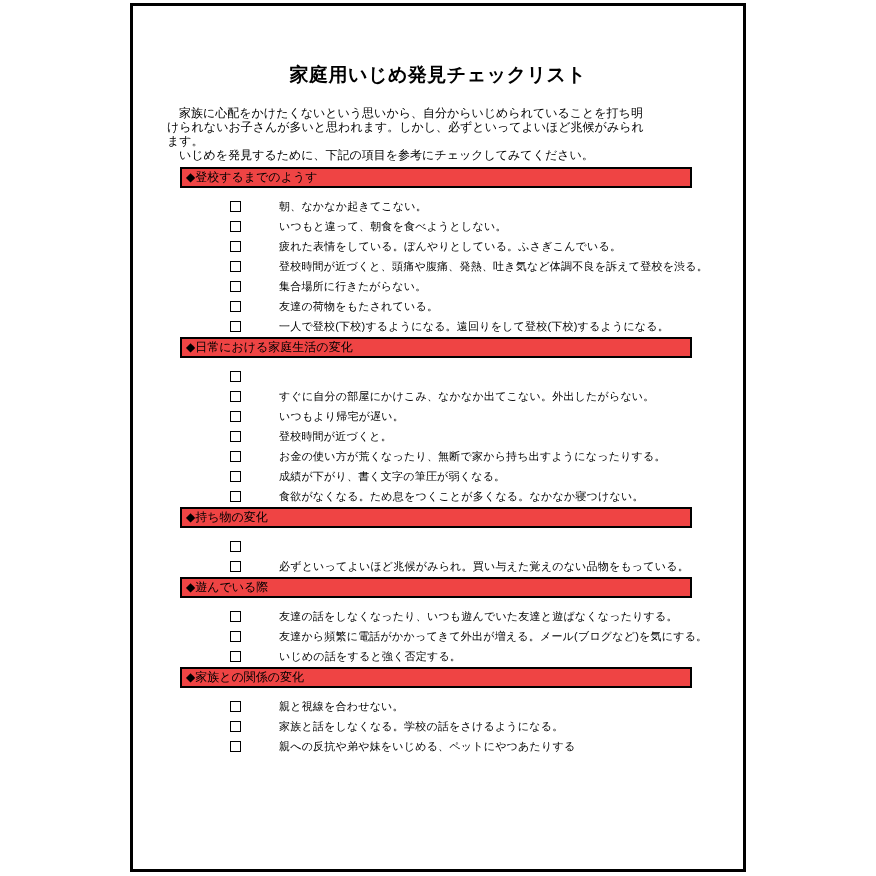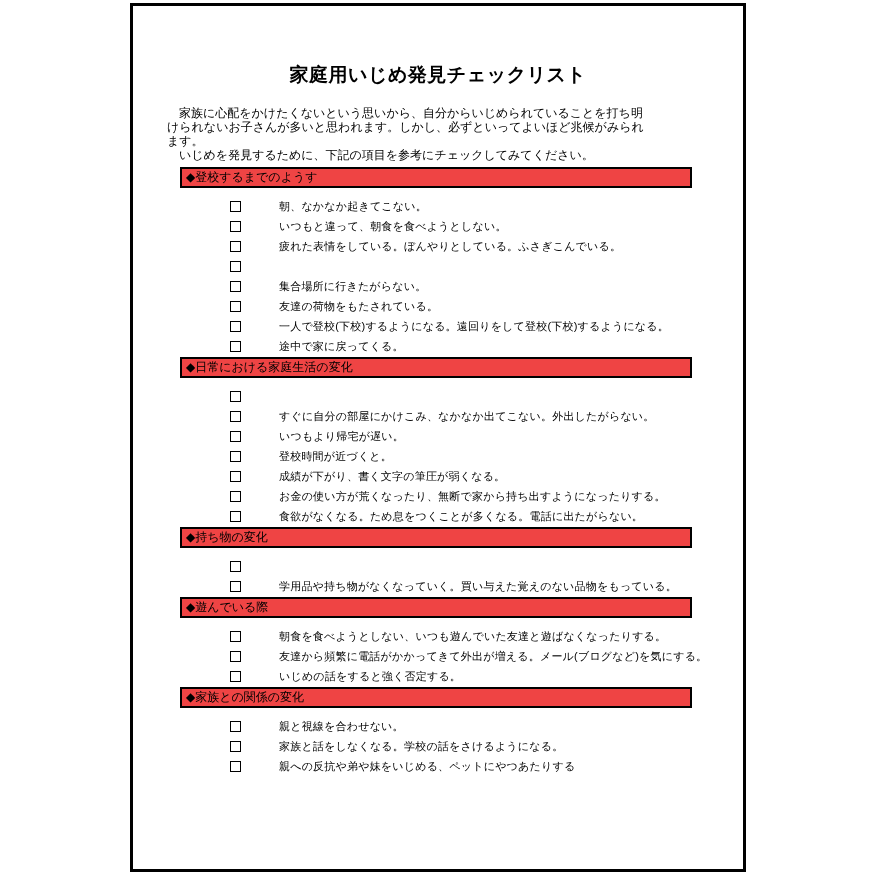--- a/index.html
+++ b/index.html
@@ -114,37 +114,34 @@
             <div class="item-row">
               <span class="checkbox"></span>
               <span class="item-label">いつもと違って、朝食を食べようとしない。</span>
             </div>
             <div class="item-row">
               <span class="checkbox"></span>
               <span class="item-label">疲れた表情をしている。ぼんやりとしている。ふさぎこんでいる。</span>
             </div>
             <div class="item-row">
               <span class="checkbox"></span>
+              <span class="item-label">登校時間が近づくと、頭痛や腹痛、発熱、吐き気など体調不良を訴えて登校を渋る。</span>
             </div>
             <div class="item-row">
               <span class="checkbox"></span>
               <span class="item-label">集合場所に行きたがらない。</span>
             </div>
             <div class="item-row">
               <span class="checkbox"></span>
               <span class="item-label">友達の荷物をもたされている。</span>
             </div>
             <div class="item-row">
               <span class="checkbox"></span>
               <span class="item-label">一人で登校(下校)するようになる。遠回りをして登校(下校)するようになる。</span>
             </div>
-            <div class="item-row">
-              <span class="checkbox"></span>
-              <span class="item-label">途中で家に戻ってくる。</span>
-            </div>
           </div>
         </section>
         <section class="section">
           <div class="section-head">◆日常における家庭生活の変化</div>
           <div class="section-items">
             <div class="item-row">
               <span class="checkbox"></span>
             </div>
             <div class="item-row">
               <span class="checkbox"></span>
@@ -153,50 +150,50 @@
             <div class="item-row">
               <span class="checkbox"></span>
               <span class="item-label">いつもより帰宅が遅い。</span>
             </div>
             <div class="item-row">
               <span class="checkbox"></span>
               <span class="item-label">登校時間が近づくと。</span>
             </div>
             <div class="item-row">
               <span class="checkbox"></span>
+              <span class="item-label">お金の使い方が荒くなったり、無断で家から持ち出すようになったりする。</span>
+            </div>
+            <div class="item-row">
+              <span class="checkbox"></span>
               <span class="item-label">成績が下がり、書く文字の筆圧が弱くなる。</span>
             </div>
             <div class="item-row">
               <span class="checkbox"></span>
-              <span class="item-label">お金の使い方が荒くなったり、無断で家から持ち出すようになったりする。</span>
-            </div>
-            <div class="item-row">
-              <span class="checkbox"></span>
-              <span class="item-label">食欲がなくなる。ため息をつくことが多くなる。電話に出たがらない。</span>
+              <span class="item-label">食欲がなくなる。ため息をつくことが多くなる。なかなか寝つけない。</span>
             </div>
           </div>
         </section>
         <section class="section">
           <div class="section-head">◆持ち物の変化</div>
           <div class="section-items">
             <div class="item-row">
               <span class="checkbox"></span>
             </div>
             <div class="item-row">
               <span class="checkbox"></span>
-              <span class="item-label">学用品や持ち物がなくなっていく。買い与えた覚えのない品物をもっている。</span>
+              <span class="item-label">必ずといってよいほど兆候がみられ。買い与えた覚えのない品物をもっている。</span>
             </div>
           </div>
         </section>
         <section class="section">
           <div class="section-head">◆遊んでいる際</div>
           <div class="section-items">
             <div class="item-row">
               <span class="checkbox"></span>
-              <span class="item-label">朝食を食べようとしない、いつも遊んでいた友達と遊ばなくなったりする。</span>
+              <span class="item-label">友達の話をしなくなったり、いつも遊んでいた友達と遊ばなくなったりする。</span>
             </div>
             <div class="item-row">
               <span class="checkbox"></span>
               <span class="item-label">友達から頻繁に電話がかかってきて外出が増える。メール(ブログなど)を気にする。</span>
             </div>
             <div class="item-row">
               <span class="checkbox"></span>
               <span class="item-label">いじめの話をすると強く否定する。</span>
             </div>
           </div>

